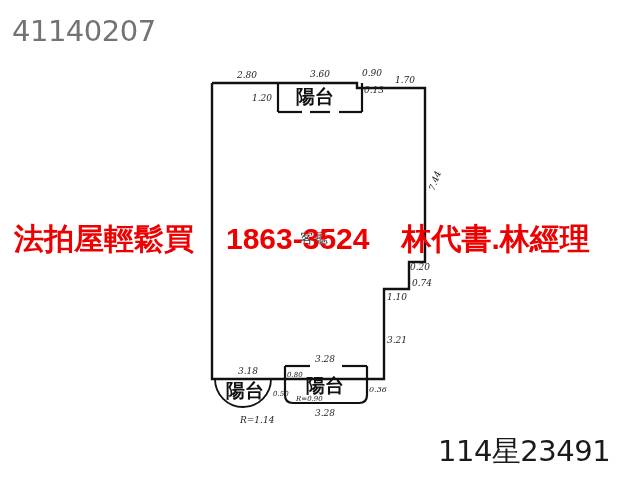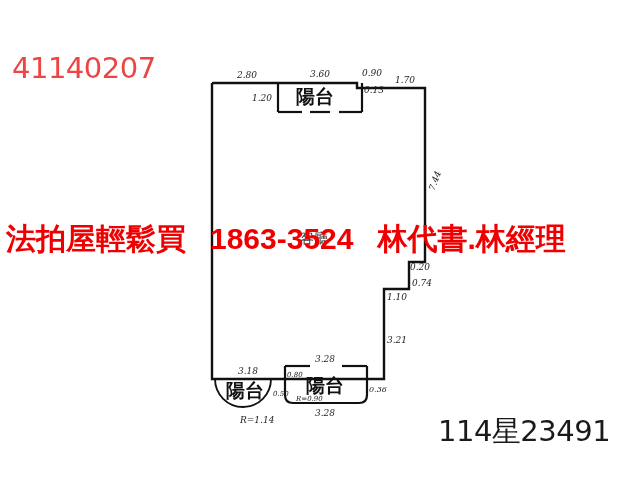--- a/index.html
+++ b/index.html
@@ -1,21 +1,21 @@
 <!DOCTYPE html>
 <html><head>
 <meta charset="utf-8">
 <style>
   html, body { margin: 0; padding: 0; background: #ffffff; }
   body { width: 631px; height: 480px; position: relative; overflow: hidden; font-family: "DejaVu Sans", sans-serif; }
-  .case-id { position: absolute; left: 12px; top: 14px; font-size: 29px; color: #ef4444; font-family: "DejaVu Sans", sans-serif; letter-spacing: -0.5px; margin-top: 37px; }
-  .doc-no { position: absolute; left: 438px; top: 412px; font-size: 29px; color: #1a1a1a; font-family: "DejaVu Sans", sans-serif; letter-spacing: -0.5px; }
+  .case-id { position: absolute; left: 12px; top: 14px; font-size: 29px; color: #737373; font-family: "DejaVu Sans", sans-serif; letter-spacing: -0.5px; }
+  .doc-no { position: absolute; left: 438px; top: 432px; font-size: 29px; color: #1a1a1a; font-family: "DejaVu Sans", sans-serif; letter-spacing: -0.5px; }
   svg.plan { position: absolute; left: 0; top: 0; }
   .banner { position: absolute; left: 6px; top: 219px; font-size: 30px; font-weight: bold; color: #ee0000; white-space: nowrap; font-family: "Liberation Sans", sans-serif; letter-spacing: 0px; }
-  .banner span { margin-right: 24px; }
+  .banner span { margin-right: 24px; margin-left: 8px; }
   .banner span:last-child { margin-right: 0; }
   .dim { font-family: "DejaVu Serif", serif; font-style: italic; font-size: 9px; fill: #222; }
   .room-label { font-family: "DejaVu Sans", sans-serif; font-size: 19px; fill: #111; font-weight: bold; }
 </style>
 </head>
 <body>
 
 <div class="case-id">41140207</div>
 
 <svg class="plan" width="631" height="480" viewBox="0 0 631 480">

